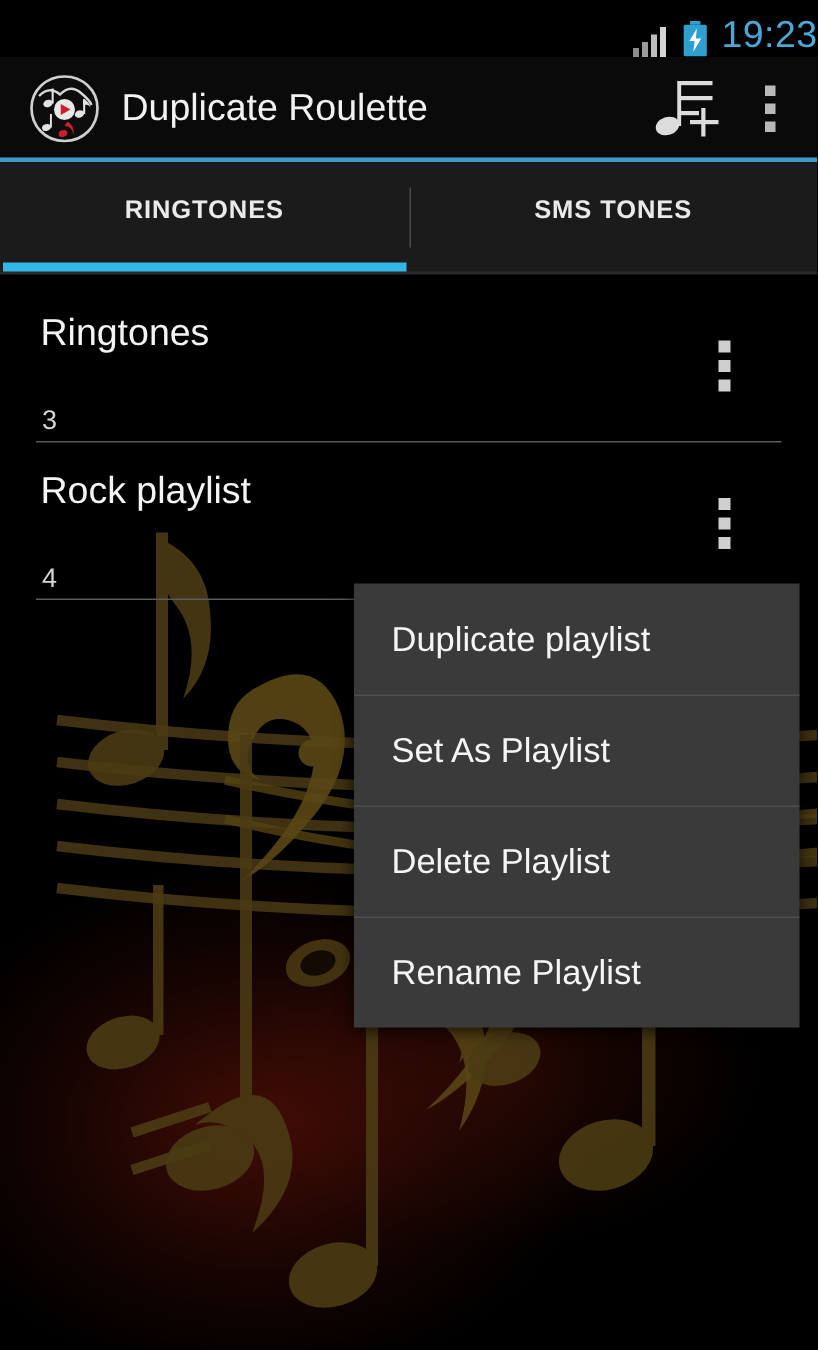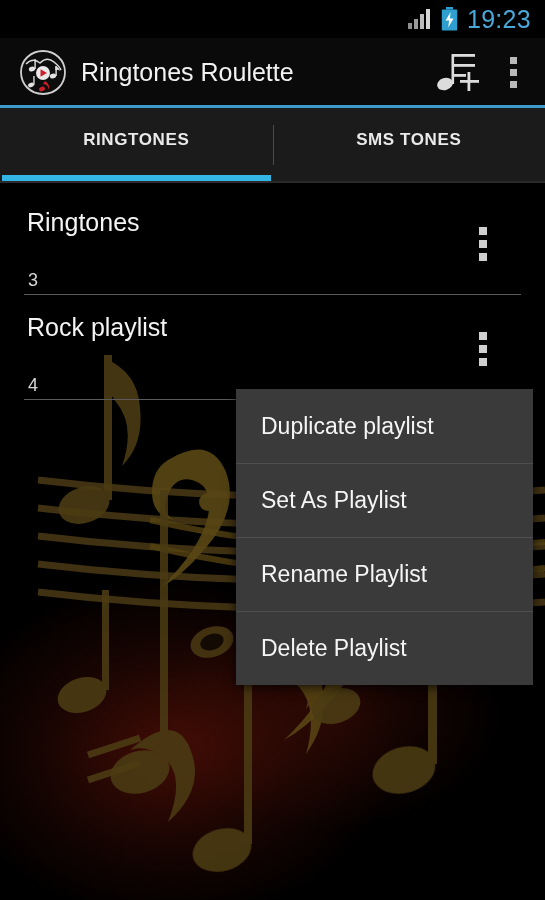--- a/index.html
+++ b/index.html
@@ -24,22 +24,21 @@
       radial-gradient(ellipse 300px 230px at 170px 560px, rgba(120,22,10,0.55) 0%, rgba(70,14,6,0.30) 45%, rgba(0,0,0,0) 75%),
       radial-gradient(ellipse 250px 170px at 330px 520px, rgba(95,20,8,0.38) 0%, rgba(0,0,0,0) 70%),
       #000;
   }
   #bg-art svg { position:absolute; left:0; top:0; }
 
   
   #status-bar {
     position:absolute; left:0; top:0; width:545px; height:38px;
     background:#000;
-    display:flex; align-items:center; justify-content:flex-end;
-    padding-right:14px;
+    display:flex; align-items:flex-end; justify-content:flex-end;
   }
   #status-bar .sb-item { display:flex; align-items:center; margin-left:9px; }
   #clock {
     color:#4aa8d8; font-size:25px; letter-spacing:0.3px;
     font-family:"Liberation Sans", sans-serif;
   }
 
   
   #action-bar {
     position:absolute; left:0; top:38px; width:545px; height:69px;
@@ -238,21 +237,21 @@
           <ellipse cx="36" cy="28" rx="3.2" ry="2.4" transform="rotate(-18 36 28)"></ellipse>
           <rect x="38.4" y="18" width="1.4" height="10"></rect>
           <path d="M38.4 18 q 5 2 5 7 q 0 -4 -5 -3 Z"></path>
         </g>
         <circle cx="26" cy="25" r="7" fill="#e8e8e8"></circle>
         <path d="M23.5 21.3 L 30 25 L 23.5 28.7 Z" fill="#cc1f2a"></path>
         <path d="M28 33 q 5 3 4 9 q -1 -6 -6 -6 Z" fill="#cc1f2a"></path>
         <ellipse cx="25" cy="41" rx="3" ry="2.2" transform="rotate(-18 25 41)" fill="#cc1f2a"></ellipse>
       </svg>
     </span>
-    <span id="app-title">Ringtones Roulette</span>
+    <span id="app-title">Duplicate Roulette</span>
     <span class="spacer"></span>
     <span class="ab-btn">
       <svg width="46" height="44" viewBox="0 0 46 44">
         <g fill="#dcdcdc">
           <ellipse cx="9" cy="33" rx="8" ry="6" transform="rotate(-18 9 33)"></ellipse>
           <rect x="15.5" y="3" width="2.6" height="30"></rect>
           <rect x="17" y="3" width="22" height="2.8"></rect>
           <rect x="17" y="13" width="22" height="2.8"></rect>
           <rect x="17" y="23" width="13" height="2.8"></rect>
           <rect x="31.5" y="21" width="2.8" height="19"></rect>
@@ -306,20 +305,20 @@
   </div>
 
   <div id="context-menu">
     <div class="menu-item">
       <span>Duplicate playlist</span>
     </div>
     <div class="menu-item">
       <span>Set As Playlist</span>
     </div>
     <div class="menu-item">
+      <span>Delete Playlist</span>
+    </div>
+    <div class="menu-item">
       <span>Rename Playlist</span>
     </div>
-    <div class="menu-item">
-      <span>Delete Playlist</span>
-    </div>
   </div>
 
 </div>
 
 </body></html>

